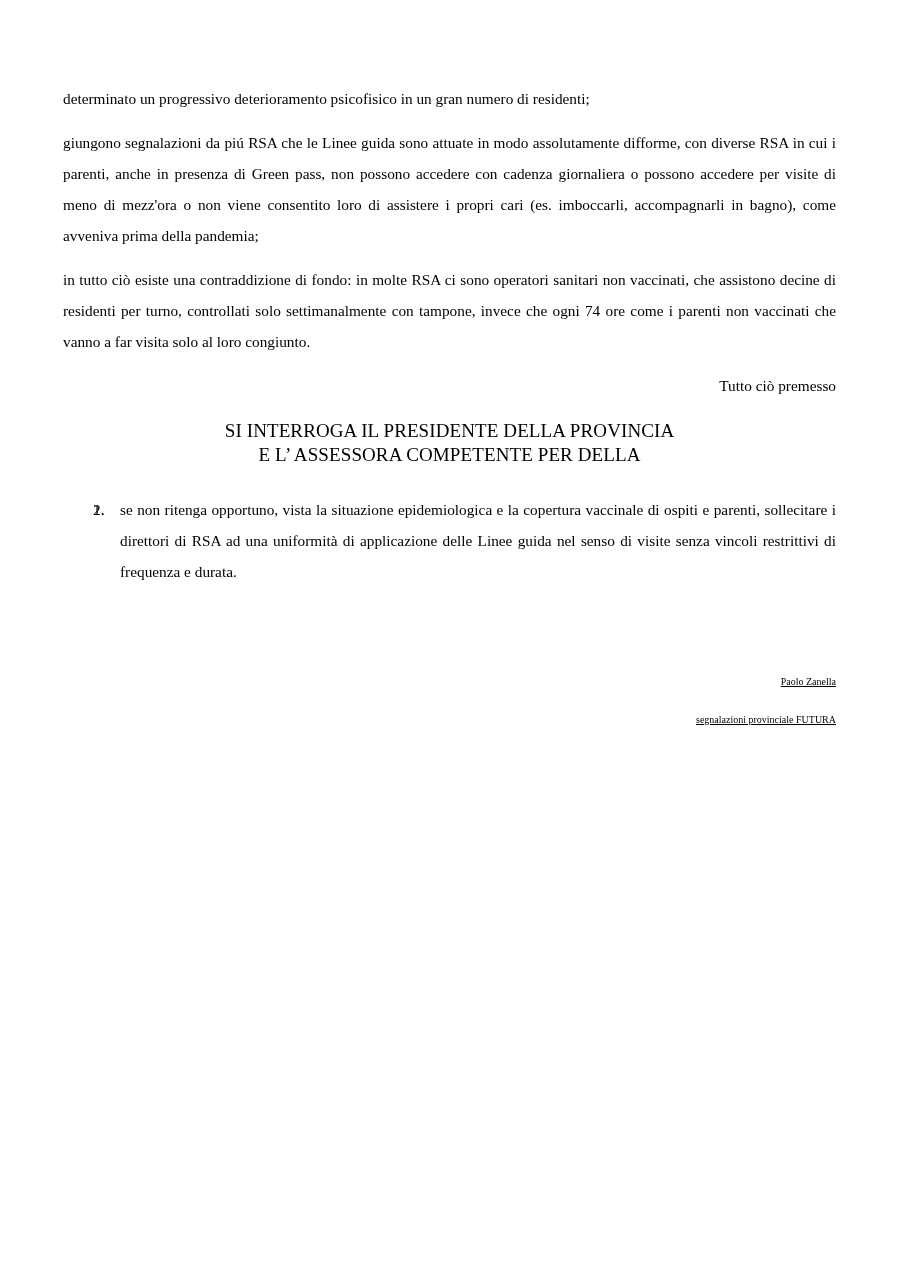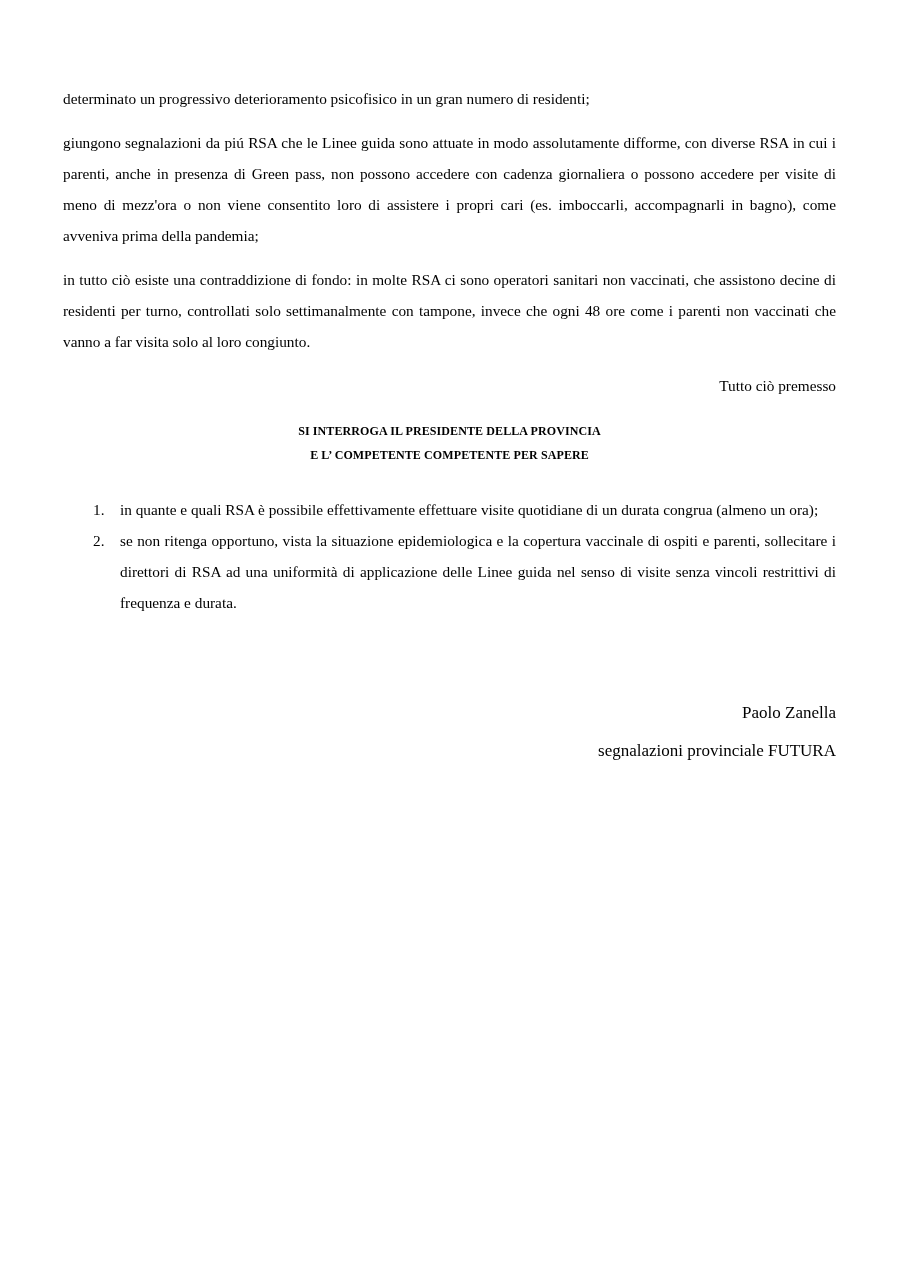--- a/index.html
+++ b/index.html
@@ -41,22 +41,22 @@
   .para.no-justify {
     text-align: right;
   }
 
   
   .heading-block {
     margin: 18px 0 0 0;
     text-align: center;
   }
   .heading-line {
-    font-size: 12px;
-    font-weight: bold;
+    font-size: 19px;
+    font-weight: normal;
     line-height: 24px;
     letter-spacing: 0.1px;
   }
 
   
   .numbered-list {
     margin: 27px 0 0 0;
     padding: 0;
     list-style: none;
   }
@@ -78,50 +78,50 @@
     font-size: 15.3px;
     line-height: 31px;
   }
 
   
   .signature {
     margin-top: 76px;
     text-align: right;
   }
   .signature .sig-line {
-    font-size: 17px;
+    font-size: 10px;
     line-height: 38px;
+    text-decoration: underline;
   }
   .signature .sig-name {
     padding-right: 0px;
   }
 </style>
 </head>
 <body>
 
 <div class="page">
   <div class="content">
 
     <p class="para">determinato un progressivo deterioramento psicofisico in un gran numero di residenti;</p>
 
     <p class="para">giungono segnalazioni da piú RSA che le Linee guida sono attuate in modo assolutamente difforme, con diverse RSA in cui i parenti, anche in presenza di Green pass, non possono accedere con cadenza giornaliera o possono accedere per visite di meno di mezz'ora o non viene consentito loro di assistere i propri cari (es. imboccarli, accompagnarli in bagno), come avveniva prima della pandemia;</p>
 
-    <p class="para">in tutto ciò esiste una contraddizione di fondo: in molte RSA ci sono operatori sanitari non vaccinati, che assistono decine di residenti per turno, controllati solo settimanalmente con tampone, invece che ogni 48 ore come i parenti non vaccinati che vanno a far visita solo al loro congiunto.</p>
+    <p class="para">in tutto ciò esiste una contraddizione di fondo: in molte RSA ci sono operatori sanitari non vaccinati, che assistono decine di residenti per turno, controllati solo settimanalmente con tampone, invece che ogni 74 ore come i parenti non vaccinati che vanno a far visita solo al loro congiunto.</p>
 
     <p class="para no-justify">Tutto ciò premesso</p>
 
     <div class="heading-block">
       <div class="heading-line">SI INTERROGA IL PRESIDENTE DELLA PROVINCIA</div>
-      <div class="heading-line">E L’ COMPETENTE COMPETENTE PER SAPERE</div>
+      <div class="heading-line">E L’ ASSESSORA COMPETENTE PER DELLA</div>
     </div>
 
     <ol class="numbered-list">
       <li>
         <span class="marker">1.</span>
-        <span class="item-text">in quante e quali RSA è possibile effettivamente effettuare visite quotidiane di un durata congrua (almeno un ora);</span>
       </li>
       <li>
         <span class="marker">2.</span>
         <span class="item-text">se non ritenga opportuno, vista la situazione epidemiologica e la copertura vaccinale di ospiti e parenti, sollecitare i direttori di RSA ad una uniformità di applicazione delle Linee guida nel senso di visite senza vincoli restrittivi di frequenza e durata.</span>
       </li>
     </ol>
 
     <div class="signature">
       <div class="sig-line sig-name">Paolo Zanella</div>
       <div class="sig-line sig-role">segnalazioni provinciale FUTURA</div>

